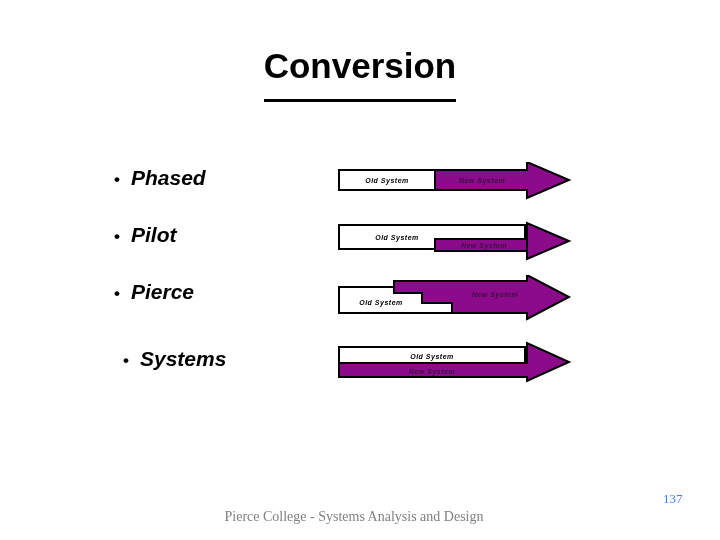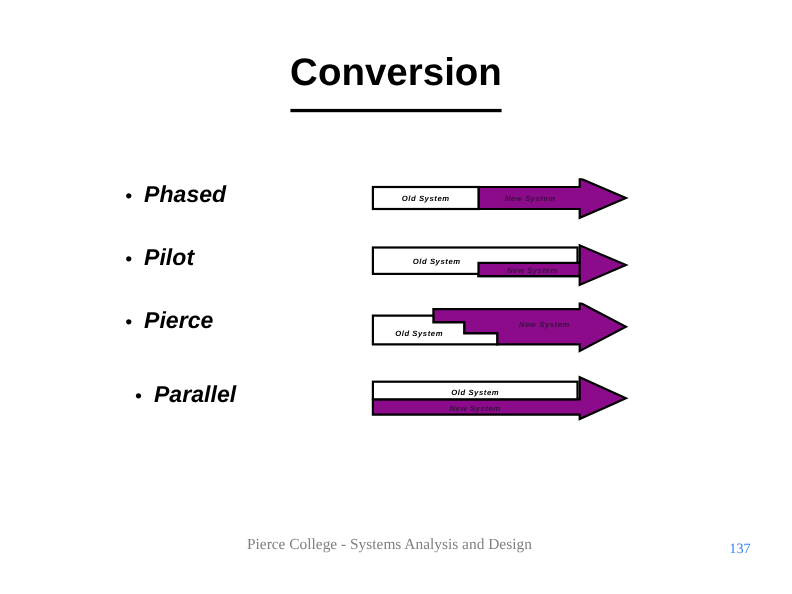--- a/index.html
+++ b/index.html
@@ -77,21 +77,21 @@
     font-size: 7px;
     letter-spacing: 0.5px;
   }
   .lbl-old  { fill: #000000; }
   .lbl-new  { fill: #3c1040; }
 
   
   #footer-text {
     position: absolute;
     left: 0;
-    top: 488px;
+    top: 509px;
     width: 708px;
     text-align: center;
     font-family: "Liberation Serif", serif;
     font-size: 14px;
     color: #808080;
   }
   #page-number {
     position: absolute;
     left: 663px;
     top: 491px;
@@ -121,21 +121,21 @@
       <span>Pilot</span>
     </div>
 
     <div class="bullet-row bullet-row-2">
       <span class="bullet-dot">•</span>
       <span>Pierce</span>
     </div>
 
     <div class="bullet-row bullet-row-3">
       <span class="bullet-dot">•</span>
-      <span>Parallel</span>
+      <span>Systems</span>
     </div>
 
   </div>
 
   <div class="diagram" style="top:162px;">
     <svg width="235" height="44" viewBox="0 0 235 44" xmlns="http://www.w3.org/2000/svg">
 
       <polygon points="98,8 190,8 190,0 232,18 190,36 190,28 98,28" fill="#8B0B8B" stroke="#000000" stroke-width="2"></polygon>
 
       <rect x="2" y="8" width="96" height="20" fill="#FFFFFF" stroke="#000000" stroke-width="2"></rect>

